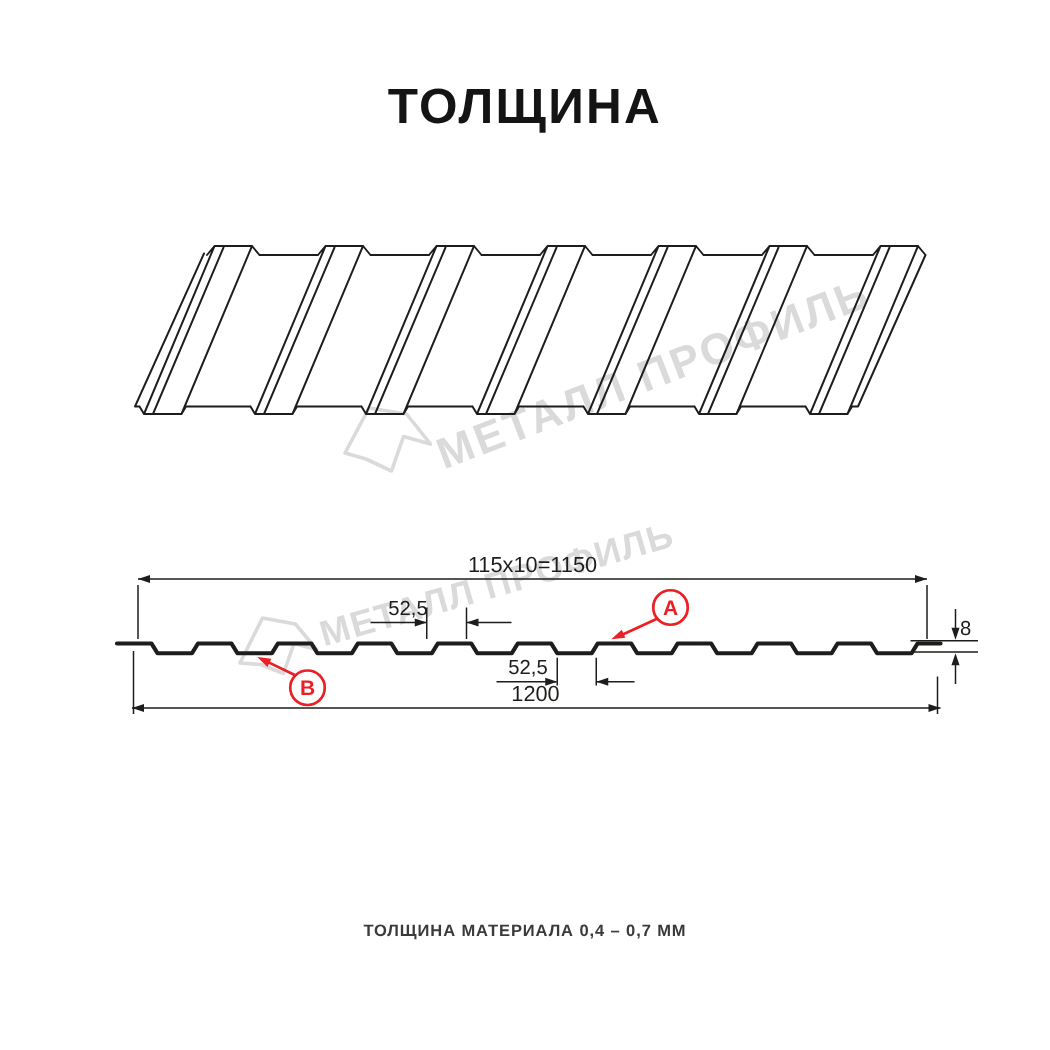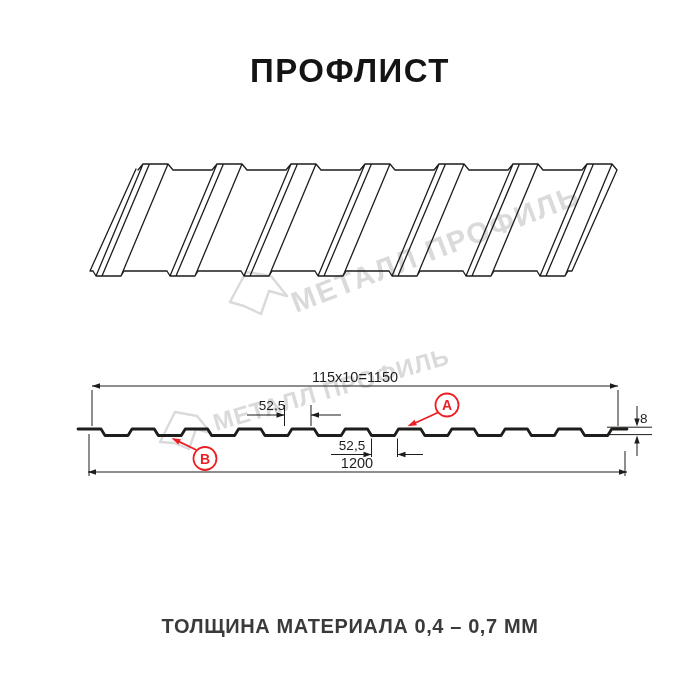--- a/index.html
+++ b/index.html
@@ -3,41 +3,41 @@
 <meta charset="utf-8">
 <style>
   html,body{margin:0;padding:0;background:#ffffff;}
   .page{position:relative;width:700px;height:700px;background:#ffffff;overflow:hidden;
         font-family:"Liberation Sans",sans-serif;color:#151515;}
   .title{position:absolute;top:52px;left:0;width:700px;text-align:center;
          font-size:33px;font-weight:bold;letter-spacing:1.5px;color:#141414;}
   .subtitle{position:absolute;top:97px;left:0;width:700px;text-align:center;
          font-size:15px;font-weight:bold;letter-spacing:1px;color:#202020;}
   .footer{position:absolute;top:615px;left:0;width:700px;text-align:center;
-         font-size:20px;font-weight:bold;letter-spacing:0.6px;color:#3a3a3a;}
+         font-size:11px;font-weight:bold;letter-spacing:0.6px;color:#3a3a3a;}
   svg{position:absolute;left:0;display:block;}
   #fig3d{top:150px;}
   #figsec{top:350px;}
   .wm-logo{fill:none;stroke:#dadada;stroke-width:2.4;stroke-linejoin:round;}
   .wm-text{fill:#dadada;font-weight:bold;}
   .wm-text.big{font-size:29px;letter-spacing:2px;}
   .wm-text.small{font-size:24px;letter-spacing:1px;}
   .dim-text{fill:#1d1d1b;font-size:14.5px;}
   .dim-text.sm{font-size:13.5px;}
   .red-stroke{stroke:#ec1f24;fill:none;stroke-width:1.8;}
   .red-fill{fill:#ec1f24;stroke:none;}
   .red-letter{fill:#ec1f24;font-size:14px;font-weight:bold;}
   .mid{text-anchor:middle;}
 </style>
 </head>
 <body>
 
 <div class="page">
 
-  <div class="title">ПРОФЛИСТ</div>
+  <div class="title">ТОЛЩИНА</div>
 
   <svg id="fig3d" width="700" height="200" viewBox="0 0 700 200">
     <g>
       <path class="wm-logo" d="M230 152 L246 122 L271 126 L287 146 L269 141 L261 164 L244 156 Z"></path>
       <text class="wm-text big" transform="translate(296,163) rotate(-21)">МЕТАЛЛ ПРОФИЛЬ</text>
     </g>
     <g id="sheet3d">
         <path d="M136 19L90 121M90 121L93 121M138 20L143 14L168 14L173 20M173 20L212 20M143 14L96 126M149 15L102 126M168 14L121 126M96 126L121 126M93 121L96 126M121 126L124 121M124 121L167 121M212 20L217 14L242 14L247 20M247 20L286 20M217 14L170 126M223 15L176 126M242 14L195 126M170 126L195 126M167 121L170 126M195 126L198 121M198 121L241 121M286 20L291 14L316 14L321 20M321 20L360 20M291 14L244 126M297 15L250 126M316 14L269 126M244 126L269 126M241 121L244 126M269 126L272 121M272 121L315 121M360 20L365 14L390 14L395 20M395 20L434 20M365 14L318 126M371 15L324 126M390 14L343 126M318 126L343 126M315 121L318 126M343 126L346 121M346 121L389 121M434 20L439 14L464 14L469 20M469 20L508 20M439 14L392 126M445 15L398 126M464 14L417 126M392 126L417 126M389 121L392 126M417 126L420 121M420 121L463 121M508 20L513 14L538 14L543 20M543 20L582 20M513 14L466 126M519 15L472 126M538 14L491 126M466 126L491 126M463 121L466 126M491 126L494 121M494 121L537 121M582 20L587 14L612 14L617 20M587 14L540 126M593 15L546 126M612 14L565 126M540 126L565 126M537 121L540 126M565 126L568 121M568 121L572 121M617 20L572 121" fill="none" stroke="#1d1d1b" stroke-width="1.3" stroke-linecap="round" stroke-linejoin="round"></path>
       </g>
   </svg>

